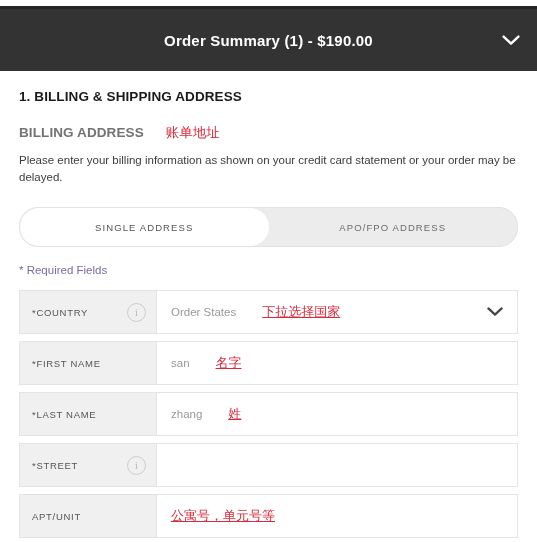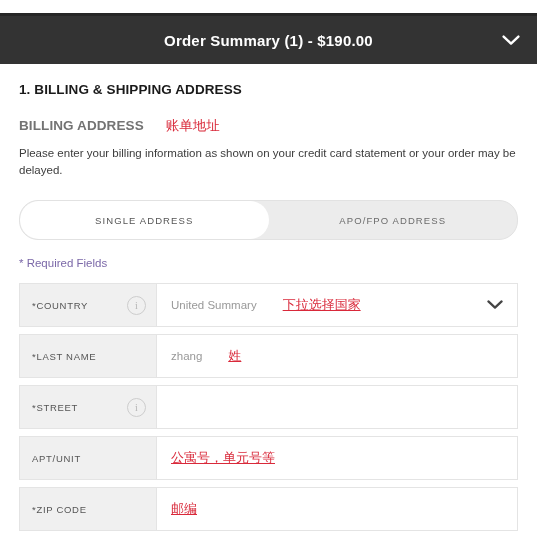--- a/index.html
+++ b/index.html
@@ -11,22 +11,22 @@
     height: 542px;
     overflow: hidden;
     background: #ffffff;
     font-family: "Liberation Sans", sans-serif;
     -webkit-font-smoothing: antialiased;
   }
 
   
   .order-header {
     position: relative;
-    height: 51px;
-    margin-top: 13px;
+    height: 65px;
+    margin-top: 6px;
     background: #333333;
     border-top: 3px solid #262626;
     box-sizing: border-box;
     display: flex;
     align-items: center;
     justify-content: center;
   }
   .order-header-title {
     color: #ffffff;
     font-size: 15px;
@@ -246,30 +246,39 @@
   <div class="required-note">* Required Fields</div>
 
   <div class="form-rows">
 
     <div class="form-row">
       <div class="row-label">
         <span class="row-label-text">*COUNTRY</span>
         <span class="info-icon">i</span>
       </div>
       <div class="row-field">
-        <span class="field-value">United Summary</span>
+        <span class="field-value">Order States</span>
         <span class="field-annot gap">下拉选择国家</span>
         <span class="select-chevron">
           <svg width="16" height="10" viewBox="0 0 16 10" aria-hidden="true">
             <path d="M1.4 1.4 L8 7.6 L14.6 1.4" fill="none" stroke="#444444" stroke-width="2.2" stroke-linecap="round" stroke-linejoin="round"></path>
           </svg>
         </span>
       </div>
     </div>
 
+    <div class="form-row">
+      <div class="row-label">
+        <span class="row-label-text">*FIRST NAME</span>
+      </div>
+      <div class="row-field">
+        <span class="field-value">san</span>
+        <span class="field-annot gap">名字</span>
+      </div>
+    </div>
 
     <div class="form-row">
       <div class="row-label">
         <span class="row-label-text">*LAST NAME</span>
       </div>
       <div class="row-field">
         <span class="field-value">zhang</span>
         <span class="field-annot gap">姓</span>
       </div>
     </div>

